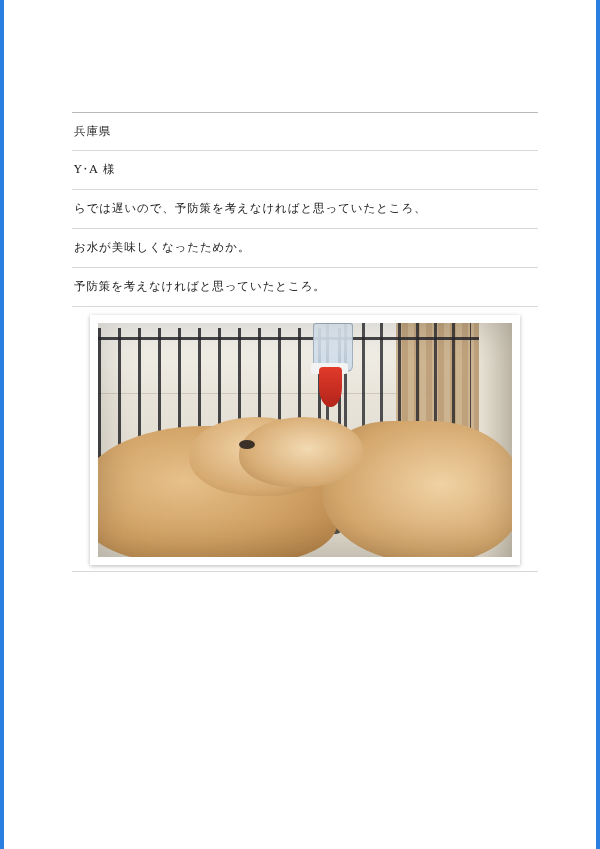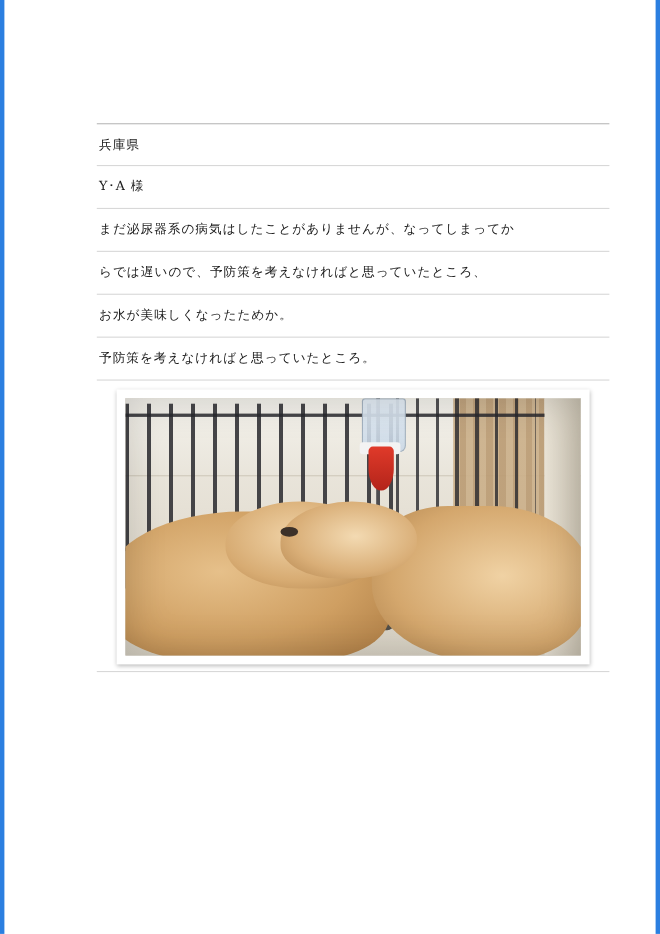--- a/index.html
+++ b/index.html
@@ -17,21 +17,21 @@
     position: relative;
     width: 600px;
     height: 849px;
     box-sizing: border-box;
     border-left: 4px solid #2b7fe0;
     border-right: 4px solid #2b7fe0;
     background: #ffffff;
   }
   .sheet {
     position: absolute;
-    left: 84px;
+    left: 68px;
     top: 112px;
     width: 466px;
   }
   .line {
     height: 39px;
     border-bottom: 1px solid #d8d8d8;
     display: flex;
     align-items: center;
     box-sizing: border-box;
   }
@@ -181,23 +181,20 @@
     <div class="line first">
       <span class="line-text">兵庫県</span>
     </div>
 
     <div class="line">
       <span class="line-text">Y･A 様</span>
     </div>
 
 
 
-    <div class="line">
-      <span class="line-text">まだ泌尿器系の病気はしたことがありませんが、なってしまってか</span>
-    </div>
 
     <div class="line">
       <span class="line-text">らでは遅いので、予防策を考えなければと思っていたところ、</span>
     </div>
 
     <div class="line">
       <span class="line-text">お水が美味しくなったためか。</span>
     </div>
 
     <div class="line">

